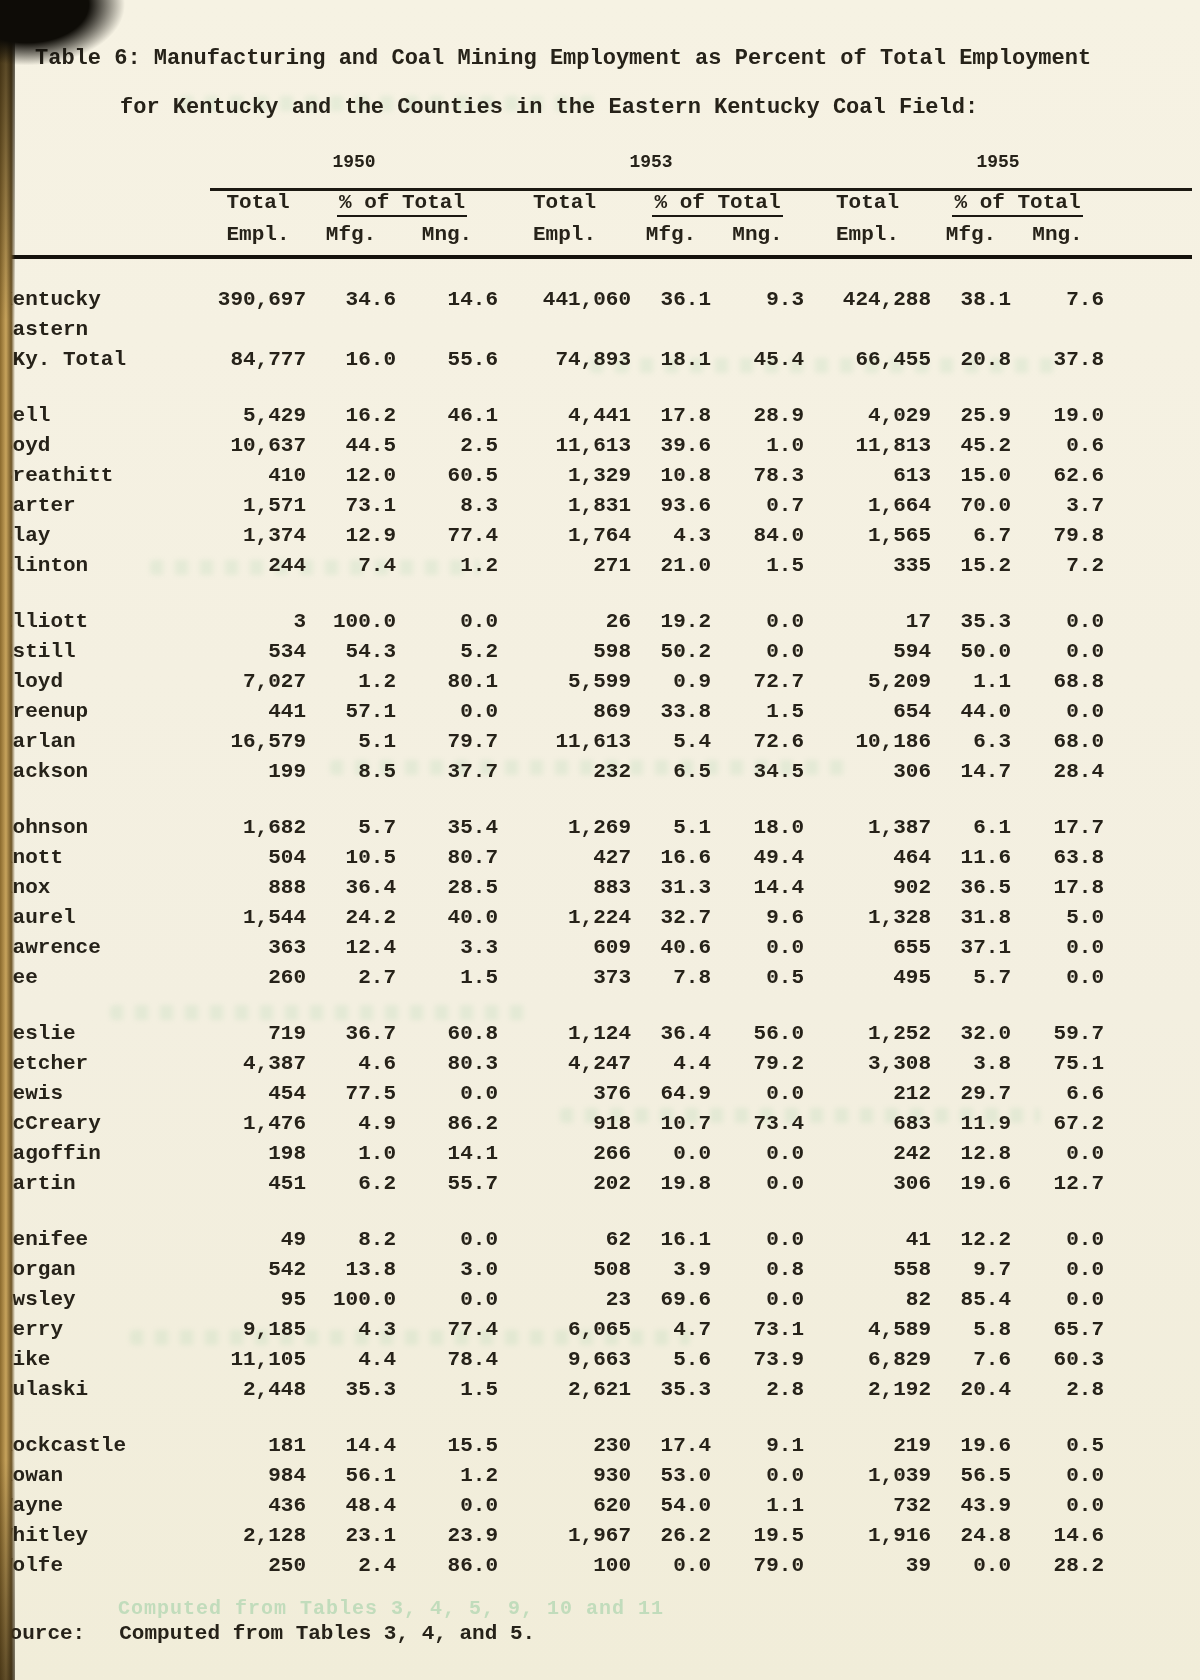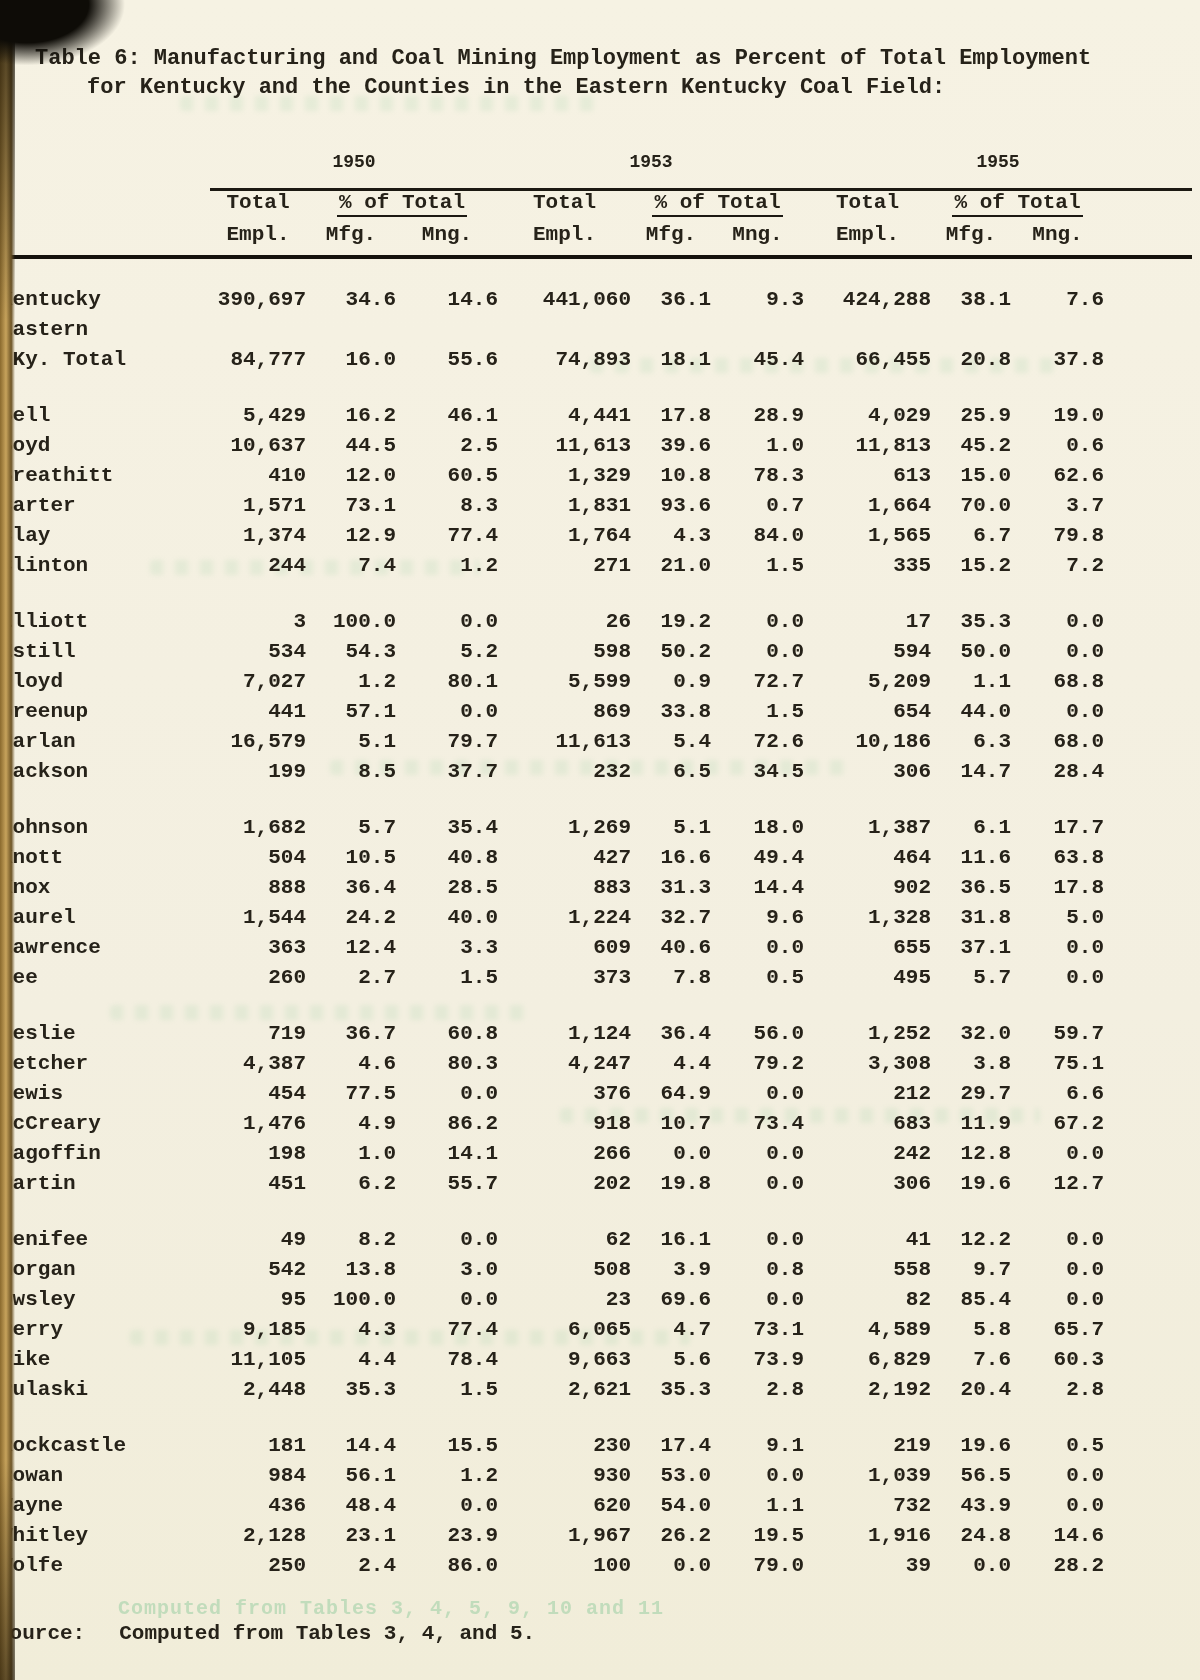--- a/index.html
+++ b/index.html
@@ -25,21 +25,21 @@
     content:""; position:absolute; left:0; bottom:0; width:100%; height:220px;
     background: linear-gradient(0deg, rgba(30,22,8,.6), rgba(30,22,8,0));
   }
   .corner-blob {
     position: absolute; top: -30px; left: -34px; width: 160px; height: 96px;
     background: radial-gradient(ellipse at 38% 36%, #0e0c07 44%, rgba(14,12,7,0) 70%);
   }
   
   .title-block { position: absolute; top: 44px; left: 0; width: 1200px; font-weight: bold; font-size: 22px; line-height: 29px; }
   .title-l1 { padding-left: 35px; }
-  .title-l2 { padding-left: 87px; }
+  .title-l2 { padding-left: 120px; margin-top: 20px; }
   .title-l3 { padding-left: 322px; }
   
   table.emp {
     position: absolute; top: 152px; left: 0;
     border-collapse: collapse; table-layout: fixed;
     width: 1192px; font-size: 21px; font-weight: bold; color: #262219;
   }
   table.emp th, table.emp td { padding: 0; margin: 0; font-weight: bold; vertical-align: baseline; }
   tr.yr-row th { height: 36px; font-size: 18px; }
   th.year { text-align: center; border-bottom: 3px solid #1c1912; }
@@ -362,21 +362,21 @@
           <td class="num">18.0</td>
           <td class="num">1,387</td>
           <td class="num">6.1</td>
           <td class="num">17.7</td>
           <td class="fill"></td>
         </tr>
         <tr>
           <td class="county">Knott</td>
           <td class="num">504</td>
           <td class="num">10.5</td>
-          <td class="num">40.8</td>
+          <td class="num">80.7</td>
           <td class="num">427</td>
           <td class="num">16.6</td>
           <td class="num">49.4</td>
           <td class="num">464</td>
           <td class="num">11.6</td>
           <td class="num">63.8</td>
           <td class="fill"></td>
         </tr>
         <tr>
           <td class="county">Knox</td>

